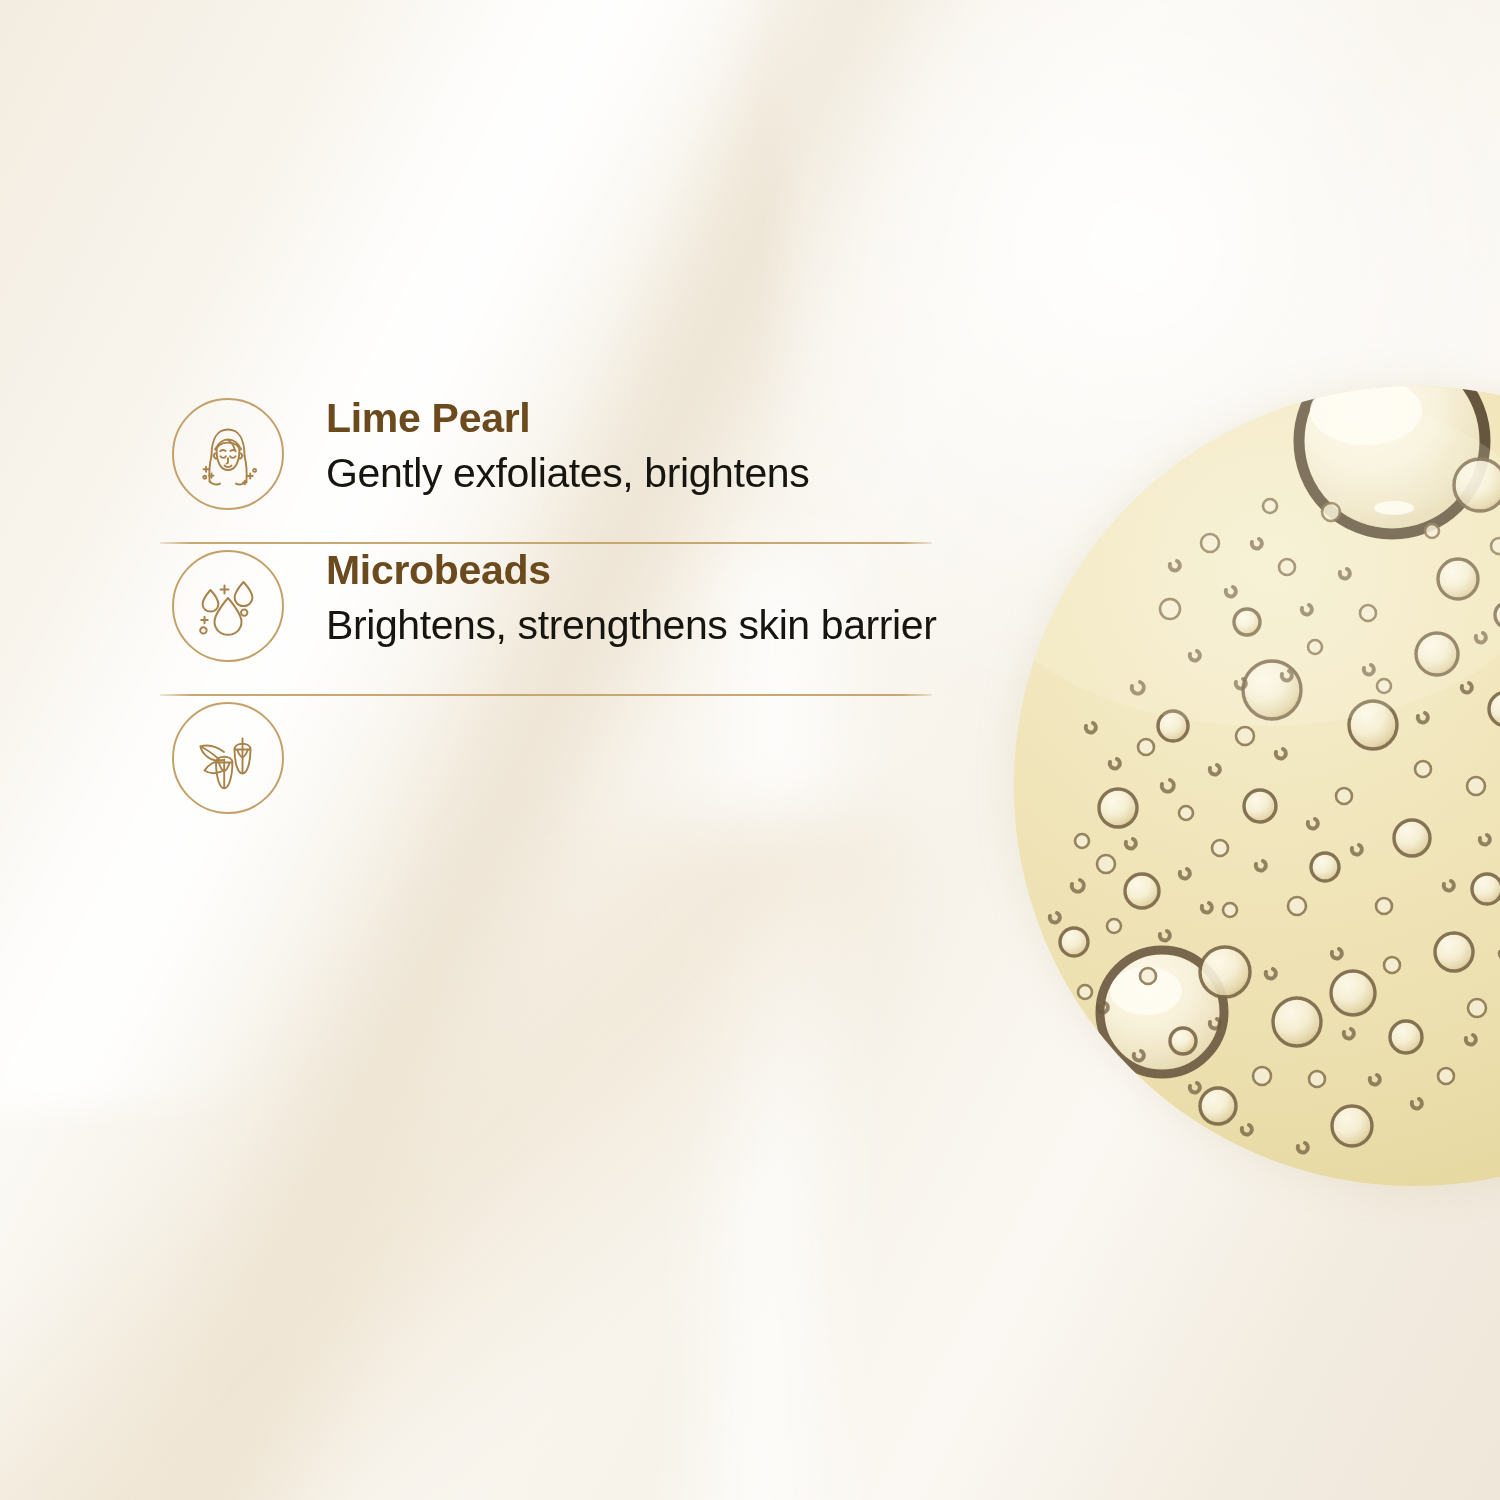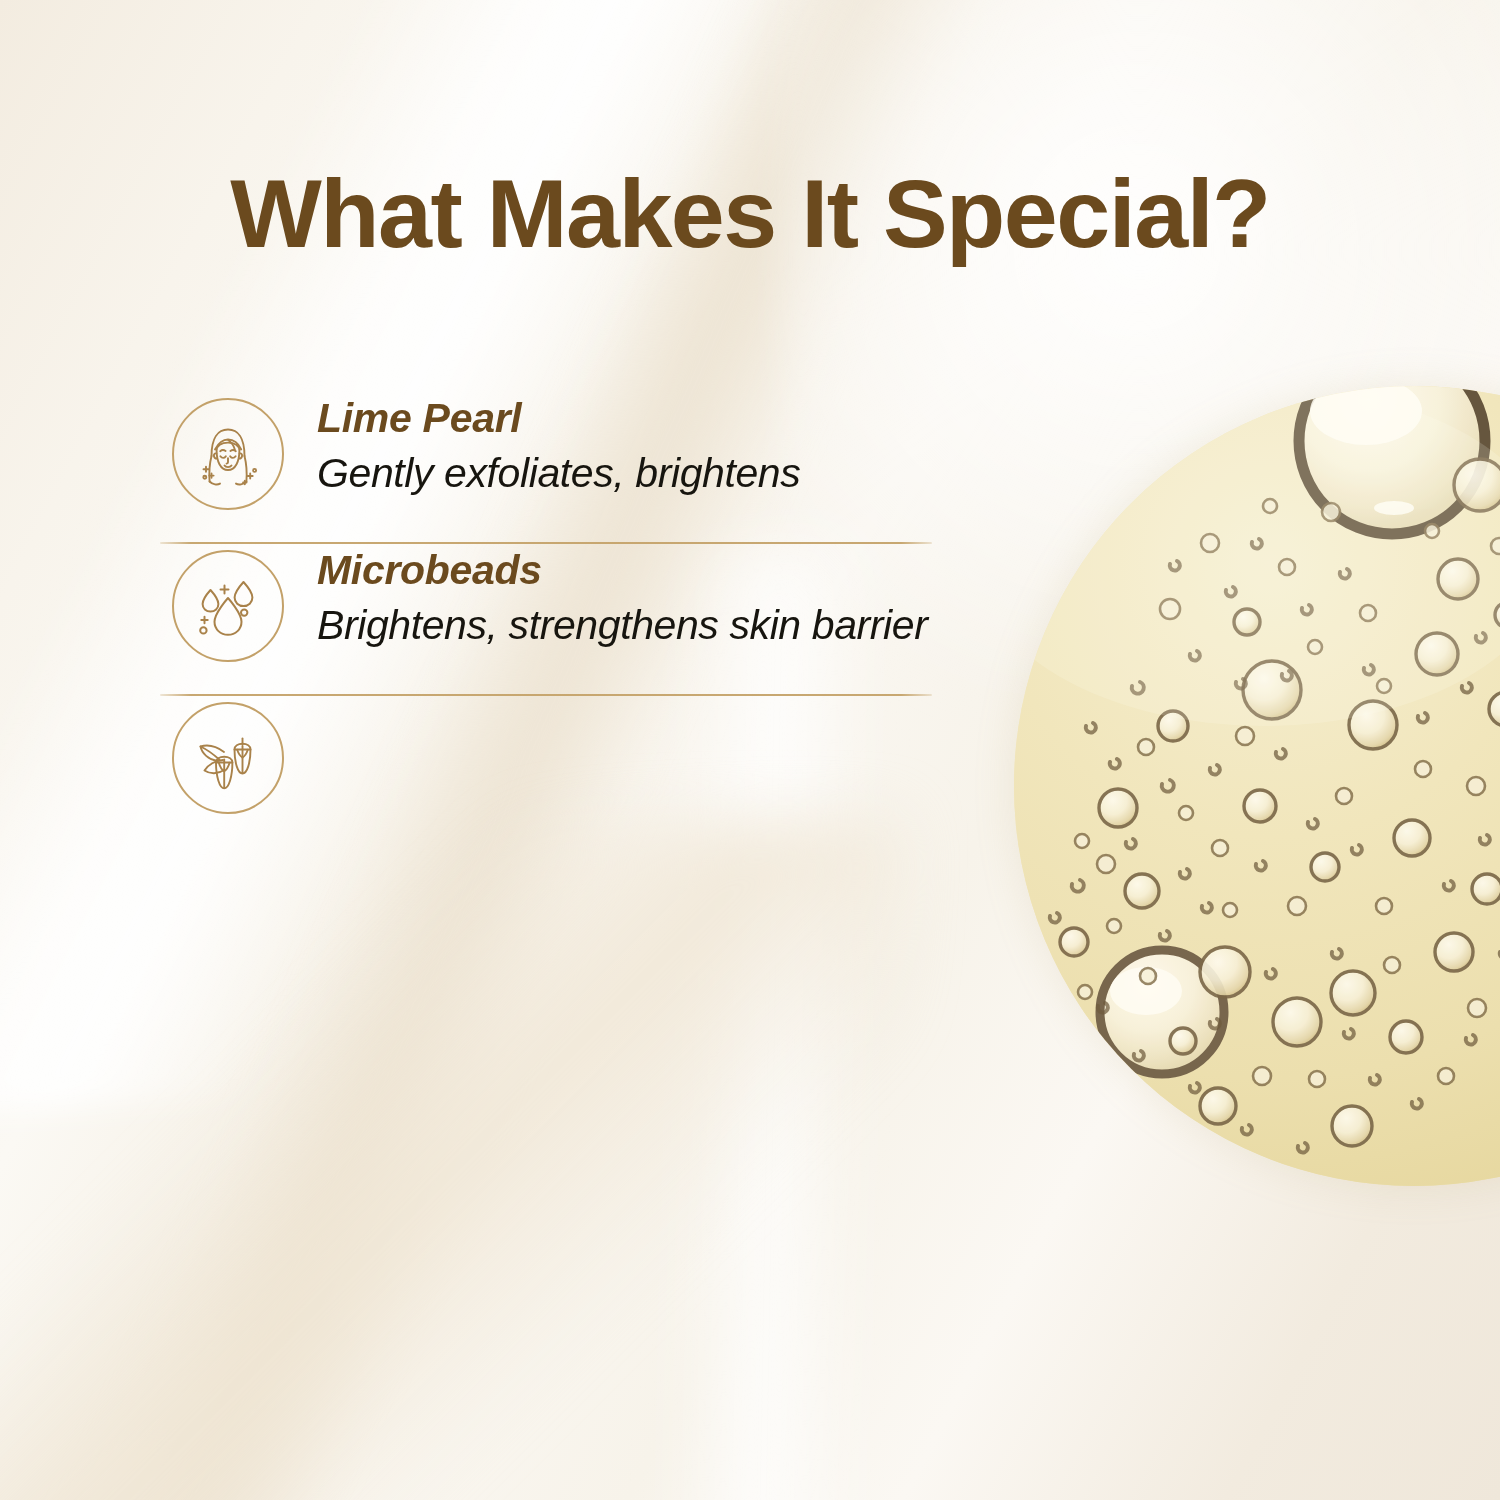--- a/index.html
+++ b/index.html
@@ -123,23 +123,22 @@
     border-radius: 50%;
     border: 2px solid #c3a169;
     display: flex;
     align-items: center;
     justify-content: center;
     box-sizing: border-box;
   }
   .icon-ring svg { display: block; }
 
   .feature-text {
-    margin-left: 33px;
+    margin-left: 42px;
     padding-top: 4px;
-    font-style: italic;
   }
   .feature-title {
     font-size: 41px;
     font-weight: 700;
     color: #6b4a1e;
     line-height: 1.12;
     letter-spacing: -0.3px;
     white-space: nowrap;
   }
   .feature-desc {
@@ -183,21 +182,20 @@
 <body>
 
 <div id="poster">
 
   <div class="brush brush-a"></div>
   <div class="brush brush-b"></div>
   <div class="brush brush-c"></div>
   <div class="brush brush-d"></div>
   <div class="brush brush-e"></div>
 
-  <div class="title">What Makes It Special?</div>
 
   <div class="features">
 
     <div class="feature-row">
       <div class="icon-ring">
         <svg width="84" height="84" viewBox="0 0 84 84" fill="none" stroke="#a9824a" stroke-width="1.9" stroke-linecap="round" stroke-linejoin="round">
 
           <path d="M25.5 44 C25.5 26 32 17.5 42 17.5 C52 17.5 58.5 26 58.5 44"></path>
           <path d="M25.5 44 C23.5 52 23 62 23.6 69.5"></path>
           <path d="M58.5 44 C60.5 52 61 62 60.4 69.5"></path>

